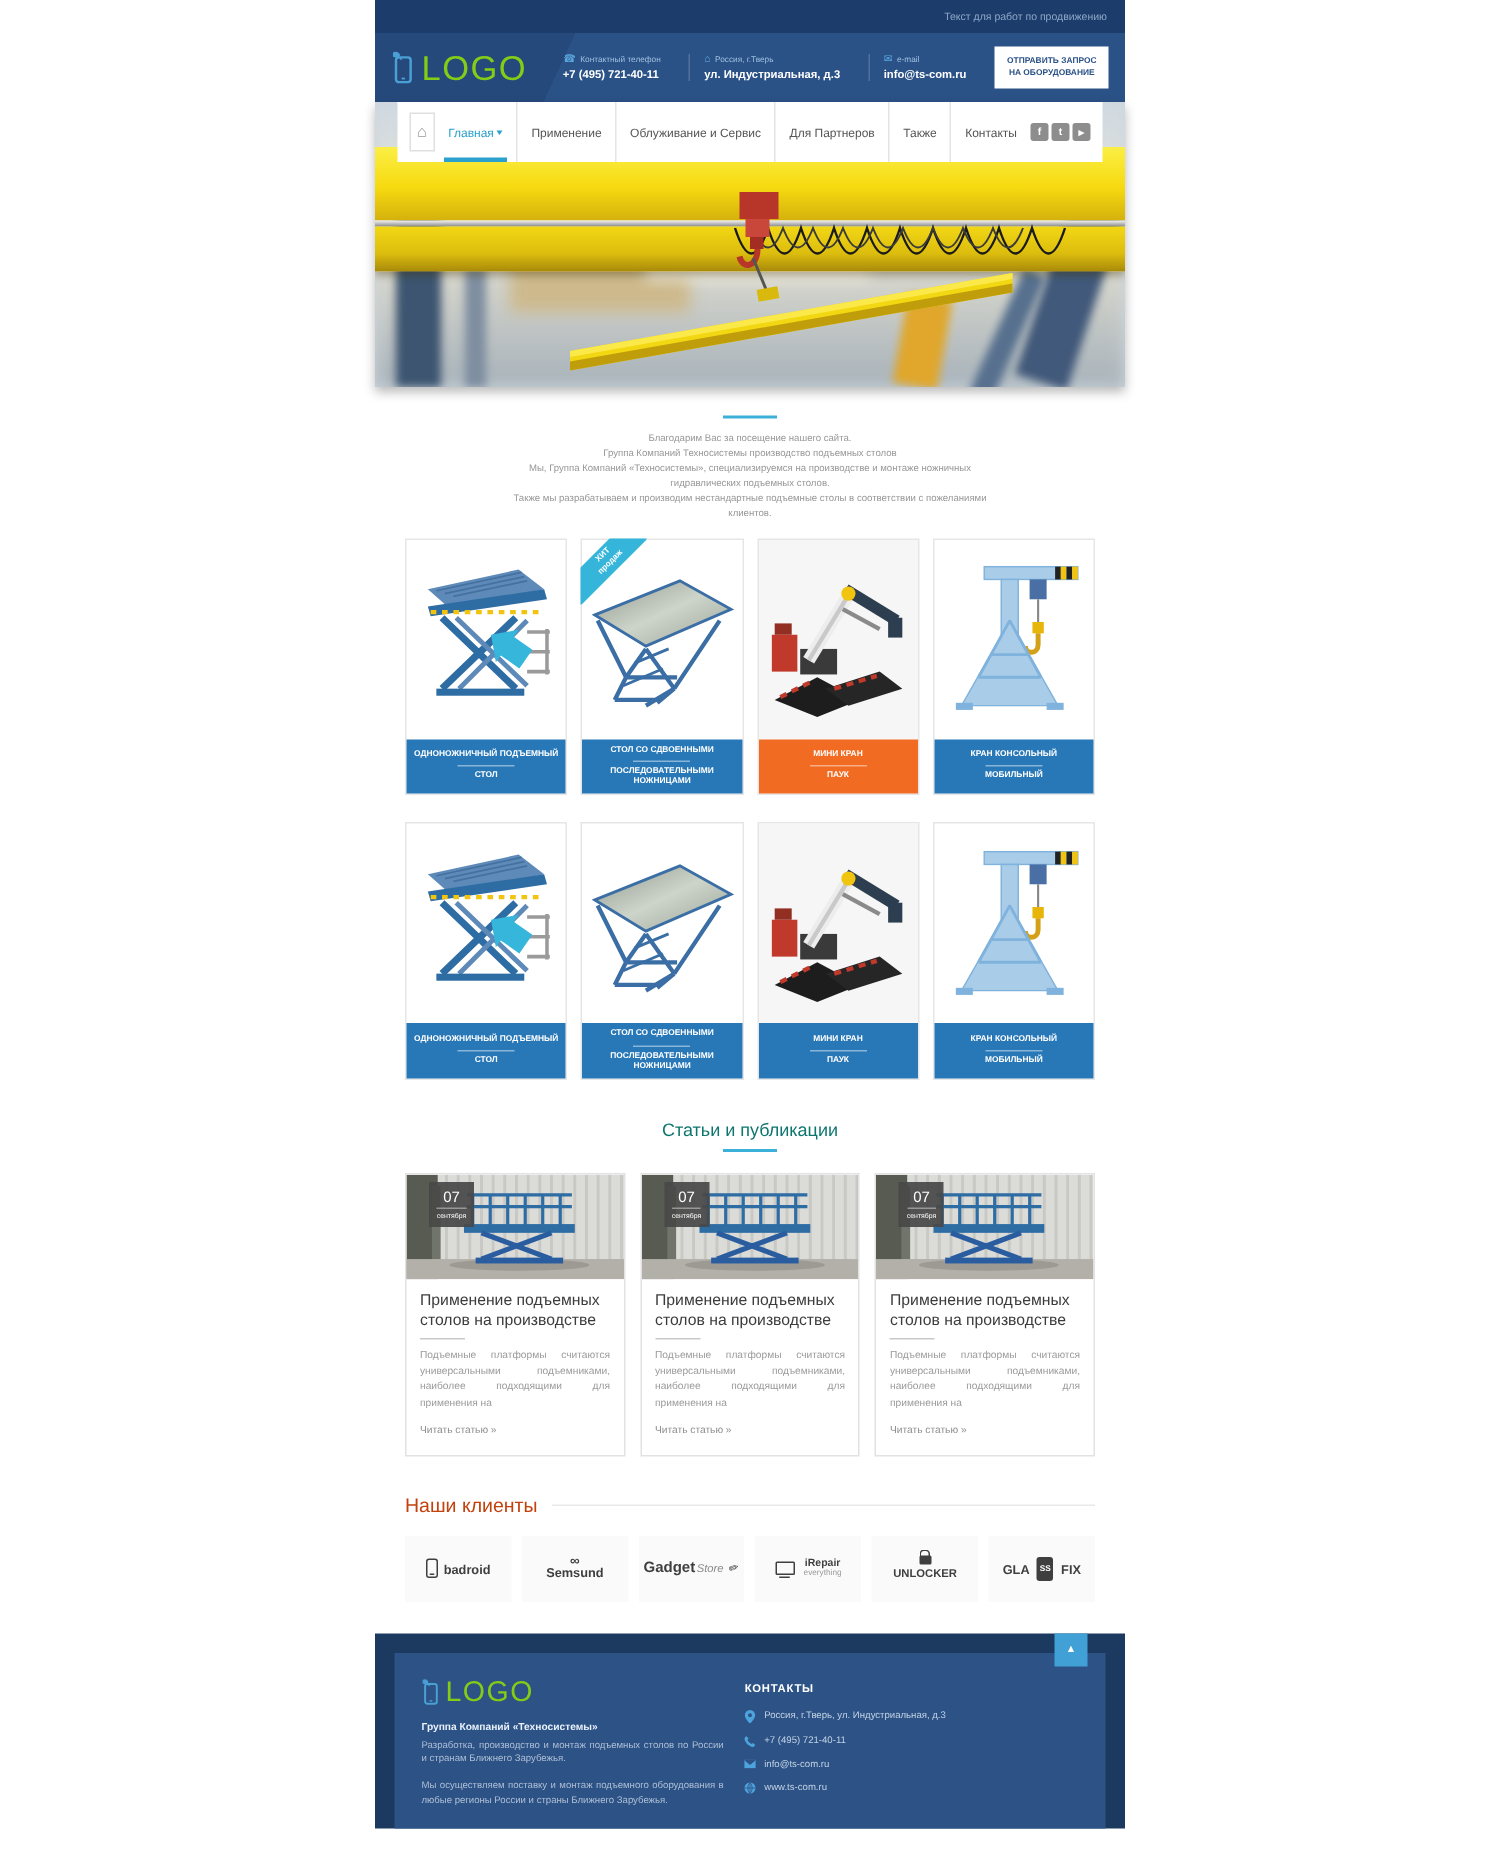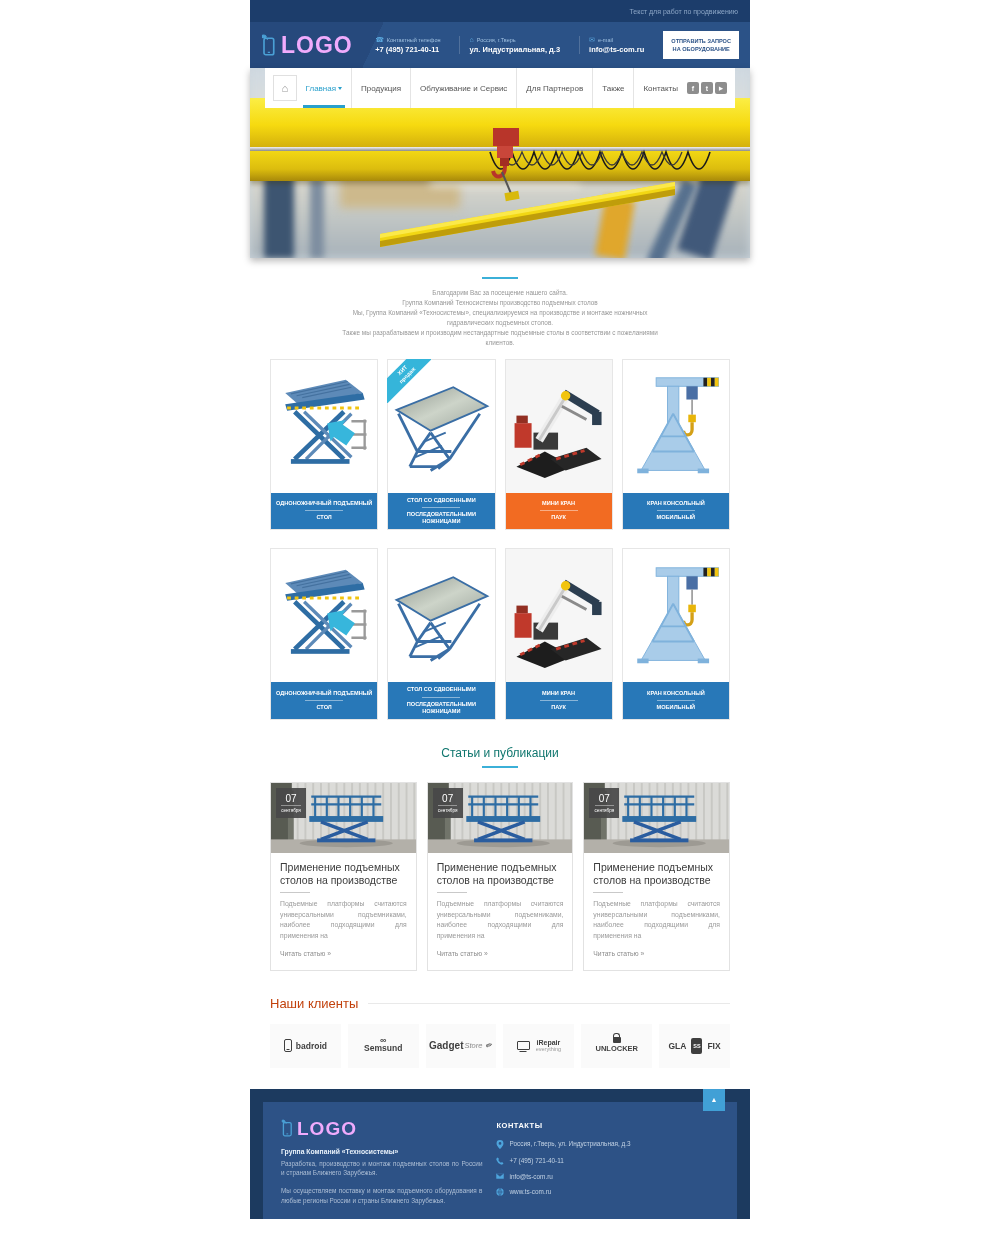--- a/index.html
+++ b/index.html
@@ -9,21 +9,21 @@
 
   
   .topbar { height:22px; background:#1c3d6b; display:flex; align-items:center; justify-content:flex-end; padding:0 12px; }
   .topbar .promo { font-size:7px; color:#8ca6c6; }
 
   
   .header { height:46px; background:#2b5287; display:flex; align-items:center; padding:0 11px; position:relative; }
   .header:before { content:""; position:absolute; left:0; top:0; width:150px; height:46px;
      background:linear-gradient(115deg,#26497c 78%,transparent 78%); }
   .logo { display:flex; align-items:center; gap:5px; position:relative; }
-  .logo-txt { color:#f0abfc; font-size:23px; font-weight:700; letter-spacing:1px; line-height:1; }
+  .logo-txt { color:#84cc16; font-size:23px; font-weight:400; letter-spacing:1px; line-height:1; }
   .hgroups { display:flex; align-items:center; margin-left:auto; gap:10px; }
   .hgroup { display:flex; flex-direction:column; gap:2px; padding:0 9px; border-left:1px solid rgba(255,255,255,.18); }
   .hgroup .lab { font-size:5.5px; color:#9fc0e0; display:flex; align-items:center; gap:3px; }
   .hgroup .val { font-size:7.5px; font-weight:bold; color:#fff; white-space:nowrap; }
   .hicon { color:#5aa7dd; font-size:7px; line-height:1; }
   .cta { background:#fff; border:none; padding:6px 8px; text-align:center; font-size:5.6px; font-weight:bold;
          color:#2b5287; line-height:1.5; cursor:pointer; font-family:inherit; }
 
   
   .hero { height:190px; position:relative; overflow:hidden; box-shadow:0 3px 7px rgba(0,0,0,.28); background:#cdd6dd; }
@@ -73,21 +73,21 @@
   .hit .rib { position:absolute; left:-21px; top:5px; width:78px; transform:rotate(-45deg); background:#35b5da; color:#fff;
         text-align:center; font-size:5.5px; font-weight:bold; padding:2px 0; line-height:1.25; }
 
   
   .articles { margin-top:26px; }
   .sec-title.mid { font-size:12px; color:#0f766e; }
   .acards { display:flex; gap:10px; padding:0 20px; margin-top:14px; }
   .acard { flex:1; border:1px solid #e2e2e2; background:#fff; }
   .aimg { position:relative; height:70px; overflow:hidden; }
   .aimg svg { display:block; }
-  .adate { position:absolute; top:5px; left:5px; width:30px; height:30px; background:rgba(72,72,72,.93); color:#fff;
+  .adate { position:absolute; top:5px; left:15px; width:30px; height:30px; background:rgba(72,72,72,.93); color:#fff;
         display:flex; flex-direction:column; align-items:center; justify-content:center; gap:1px; }
   .adate .d { font-size:10px; line-height:1; }
   .adate .m { font-size:4.6px; border-top:1px solid rgba(255,255,255,.4); padding-top:2px; }
   .abody { padding:8px 9px 10px; }
   .atitle { font-size:10.5px; color:#3c3c3c; line-height:1.25; }
   .atitle-sep { width:30px; height:1px; background:#c9c9c9; margin:5px 0 6px; }
   .atext { font-size:6.8px; color:#9a9a9a; text-align:justify; line-height:1.55; }
   .alink { display:inline-block; margin-top:7px; font-size:6.8px; color:#8d8d8d; cursor:pointer; }
 
   
@@ -285,21 +285,21 @@
     <div class="nav">
       <div class="home-box">
         <span>⌂</span>
       </div>
       <div class="nav-items">
         <div class="nav-item active">
           <span>Главная</span>
           <span class="caret"></span>
         </div>
         <div class="nav-item">
-            <span>Продукция</span>
+            <span>Применение</span>
           </div>
         <div class="nav-item">
             <span>Облуживание и Сервис</span>
           </div>
         <div class="nav-item">
             <span>Для Партнеров</span>
           </div>
         <div class="nav-item">
             <span>Также</span>
           </div>

